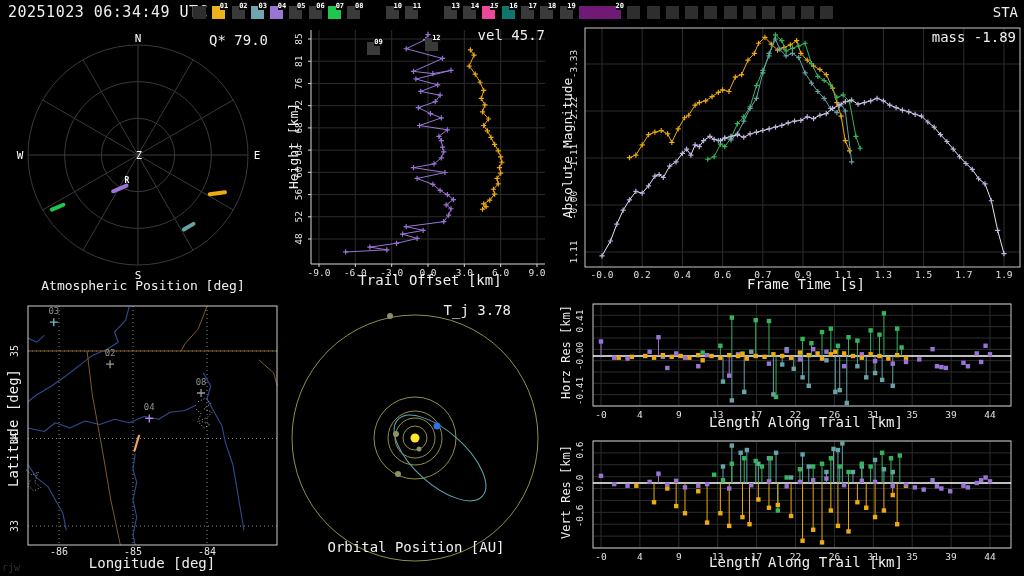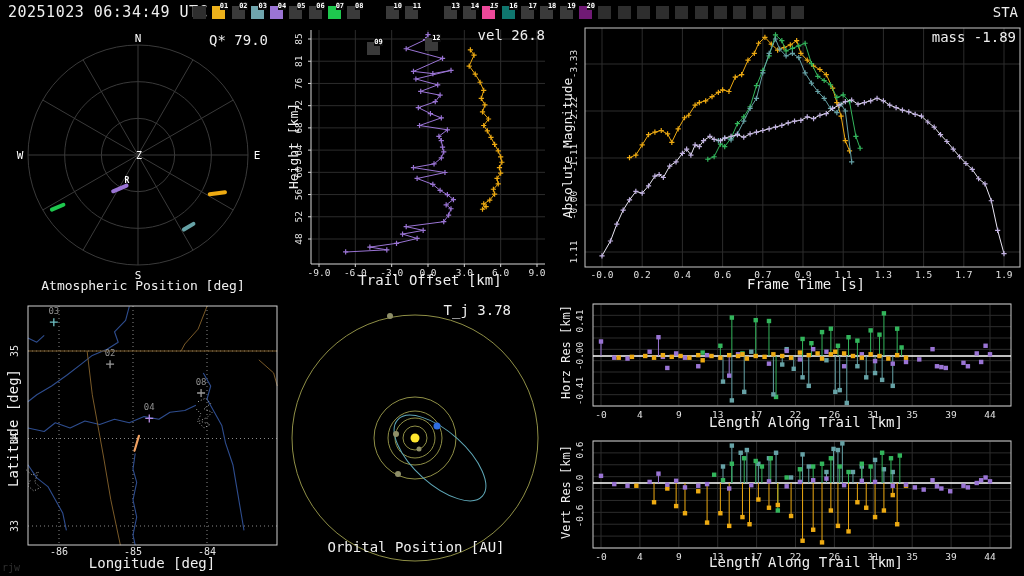--- a/index.html
+++ b/index.html
@@ -898,39 +898,39 @@
     </div>
     <div class="sq" style="background: rgb(58, 58, 58);">
       <span class="num">17</span>
     </div>
     <div class="sq" style="background: rgb(58, 58, 58);">
       <span class="num">18</span>
     </div>
     <div class="sq" style="background: rgb(58, 58, 58);">
       <span class="num">19</span>
     </div>
-    <div class="sq" style="background: #701a75;">
+    <div class="sq" style="background: #701a75; padding-left: 29px;">
       <span class="num">20</span>
     </div>
     <div class="sq" style="background: rgb(46, 46, 46);"></div>
     <div class="sq" style="background: rgb(46, 46, 46);"></div>
     <div class="sq" style="background: rgb(46, 46, 46);"></div>
     <div class="sq" style="background: rgb(46, 46, 46);"></div>
     <div class="sq" style="background: rgb(46, 46, 46);"></div>
     <div class="sq" style="background: rgb(46, 46, 46);"></div>
     <div class="sq" style="background: rgb(46, 46, 46);"></div>
     <div class="sq" style="background: rgb(46, 46, 46);"></div>
     <div class="sq" style="background: rgb(46, 46, 46);"></div>
     <div class="sq" style="background: rgb(46, 46, 46);"></div>
     <div class="sq" style="background: rgb(46, 46, 46);"></div>
   </div>
 <span class="lbl f14 rgt" style="left:1018px;top:4px">STA</span>
 
 <span class="lbl f14 rgt" style="left:268px;top:32px">Q* 79.0</span>
-<span class="lbl f14 rgt" style="left:545px;top:27px">vel 26.8</span>
+<span class="lbl f14 rgt" style="left:545px;top:27px">vel 45.7</span>
 <span class="lbl f14 rgt" style="left:1016px;top:29px">mass -1.89</span>
 <span class="lbl f14 rgt" style="left:511px;top:302px">T_j 3.78</span>
 
 <span class="lbl f13 ctr" style="left:143px;top:278px">Atmospheric Position [deg]</span>
 <span class="lbl f13 rot" style="left:293px;top:146px">Height [km]</span>
 <span class="lbl f14 ctr" style="left:430px;top:272px">Trail Offset [km]</span>
 <span class="lbl f13 rot" style="left:567px;top:148px">Absolute Magnitude</span>
 <span class="lbl f14 ctr" style="left:806px;top:276px">Frame Time [s]</span>
 <span class="lbl f14 rot" style="left:13px;top:428px">Latitude [deg]</span>
 <span class="lbl f14 ctr" style="left:152px;top:555px">Longitude [deg]</span>

